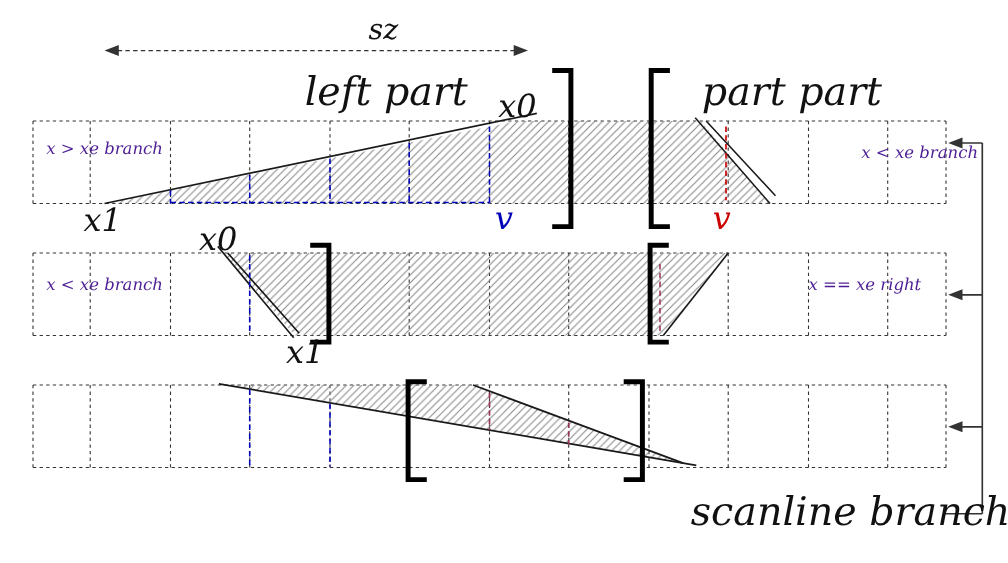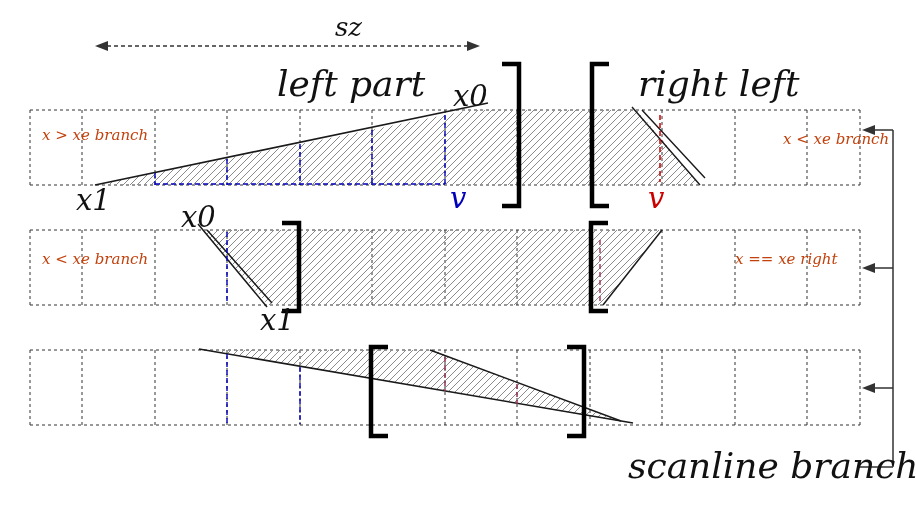--- a/index.html
+++ b/index.html
@@ -2,21 +2,21 @@
 <html><head>
 <meta charset="utf-8">
 <style>
   html,body{margin:0;padding:0;background:#ffffff;}
   #figure{position:relative;width:916px;height:512px;background:#ffffff;overflow:hidden;
           font-family:"DejaVu Serif", serif;}
   svg{position:absolute;left:0;top:0;}
   .lbl{position:absolute;font-style:italic;color:#111;white-space:nowrap;line-height:1;}
   .big{font-size:36px;}
   .mid{font-size:29px;}
-  .branch{font-size:15px;color:#c2410c;}
+  .branch{font-size:15px;color:#4c1d95;}
   .blue{color:#0000bb;}
   .red{color:#cc0000;}
 </style>
 </head>
 <body>
 
 <div id="figure">
 
   <svg width="916" height="512" viewBox="0 0 916 512">
     <defs>
@@ -74,21 +74,21 @@
     <g stroke="#333" stroke-width="1.5" fill="none">
       <path d="M893 130 V467 M893 130 H870 M893 268 H870 M893 388 H870 M893 467 H858"></path>
       <path d="M862 130 L875 125 L875 135 Z" fill="#333" stroke="none"></path>
       <path d="M862 268 L875 263 L875 273 Z" fill="#333" stroke="none"></path>
       <path d="M862 388 L875 383 L875 393 Z" fill="#333" stroke="none"></path>
     </g>
   </svg>
 
   <div class="lbl" style="left:335px;top:14px;font-size:26px">sz</div>
   <div class="lbl big" style="left:277px;top:66px">left part</div>
-  <div class="lbl big" style="left:638px;top:66px">right left</div>
+  <div class="lbl big" style="left:638px;top:66px">part part</div>
 
   <div class="lbl mid" style="left:453px;top:82px">x0</div>
   <div class="lbl mid" style="left:76px;top:186px">x1</div>
   <div class="lbl mid blue" style="left:450px;top:184px">v</div>
   <div class="lbl mid red" style="left:648px;top:184px">v</div>
   <div class="lbl branch" style="left:42px;top:128px">x &gt; xe branch</div>
   <div class="lbl branch" style="left:783px;top:132px">x &lt; xe branch</div>
 
   <div class="lbl mid" style="left:181px;top:203px">x0</div>
   <div class="lbl mid" style="left:260px;top:306px">x1</div>

